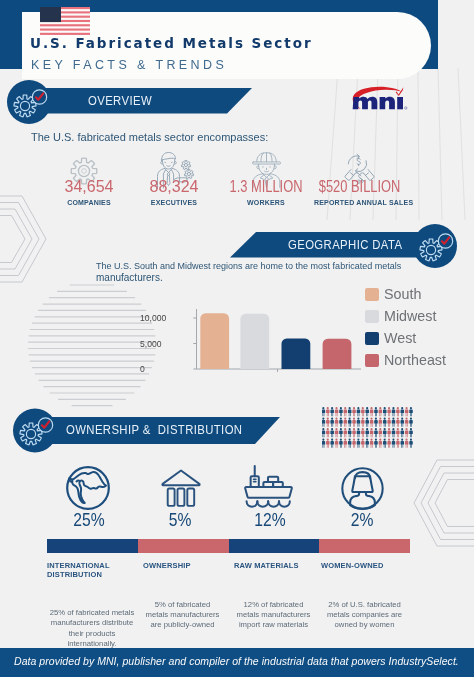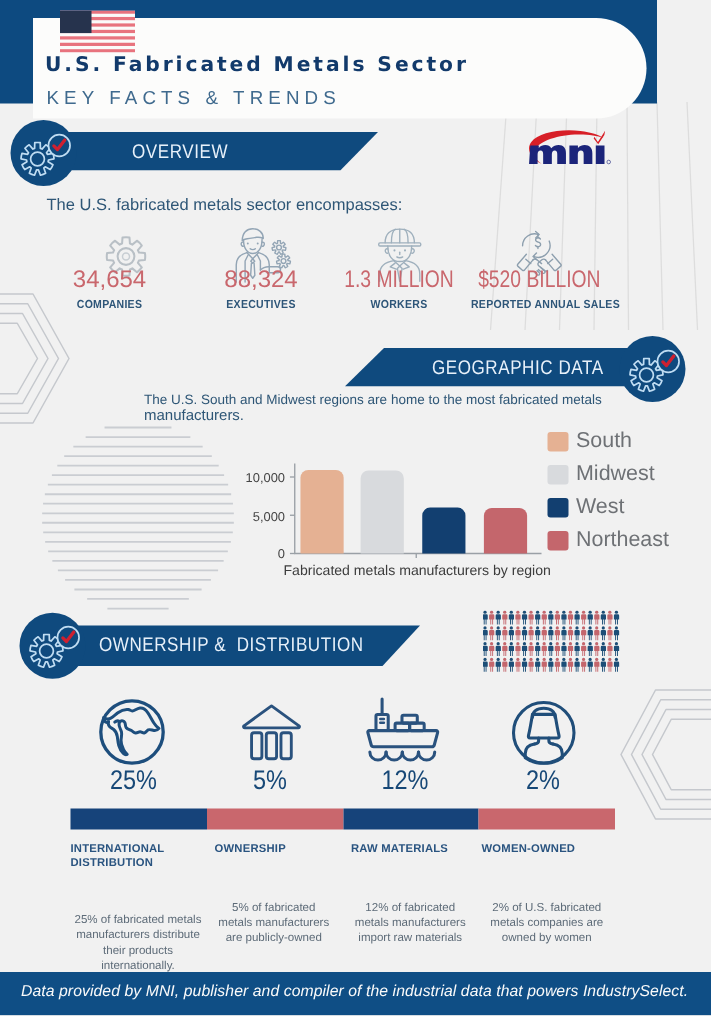--- a/index.html
+++ b/index.html
@@ -25,21 +25,21 @@
   
   .lead{font-size:11px;color:#2e5676;white-space:nowrap;line-height:13px;}
   .stat{text-align:center;}
   .stat-val{font-size:16px;color:#c9676d;white-space:nowrap;line-height:18px;}
   .stat-val.cond{transform:scaleX(.805);}
   .stat-lbl{font-size:7.8px;font-weight:bold;color:#2d5578;
             letter-spacing:.2px;white-space:nowrap;line-height:10px;transform:scaleX(.90);margin-top:2px;}
   .stat-lbl{transform:scaleX(.90);}
 
   
-  .ytxt{font-size:8.6px;color:#454545;text-align:right;white-space:nowrap;line-height:10px;}
+  .ytxt{font-size:8.6px;color:#454545;white-space:nowrap;line-height:10px;}
   .xlab{font-size:9.4px;color:#3c3c3c;white-space:nowrap;}
   .leg-row{display:flex;align-items:center;}
   .leg-sw{width:13.5px;height:13.5px;border-radius:2px;flex:0 0 auto;}
   .leg-txt{font-size:14.3px;color:#6e7175;white-space:nowrap;margin-left:5.5px;line-height:15px;}
 
   
   .pct{font-size:18px;color:#174877;text-align:center;white-space:nowrap;
         transform:scaleX(.87);transform-origin:center;line-height:21px;}
   .mt-title{font-size:7.5px;font-weight:bold;color:#2a5480;text-align:left;
             letter-spacing:.15px;line-height:8.6px;}
@@ -156,21 +156,21 @@
   </svg>
   <div class="abs bn-txt" style="left:88px;top:93px">OVERVIEW</div>
 
   <div class="abs lead" style="left:31px;top:131px">The U.S. fabricated metals sector encompasses:</div>
 
   <svg class="abs" style="left:66px;top:153px;width:36px;height:36px" viewBox="0 0 40 40">
     <path d="M 17.4 6.0 A 14.2 14.2 0 0 1 22.6 6.0 L 22.9 10.4 A 10.0 10.0 0 0 1 24.7 11.2 L 28.1 8.3 A 14.2 14.2 0 0 1 31.7 11.9 L 28.8 15.3 A 10.0 10.0 0 0 1 29.6 17.1 L 34.0 17.4 A 14.2 14.2 0 0 1 34.0 22.6 L 29.6 22.9 A 10.0 10.0 0 0 1 28.8 24.7 L 31.7 28.1 A 14.2 14.2 0 0 1 28.1 31.7 L 24.7 28.8 A 10.0 10.0 0 0 1 22.9 29.6 L 22.6 34.0 A 14.2 14.2 0 0 1 17.4 34.0 L 17.1 29.6 A 10.0 10.0 0 0 1 15.3 28.8 L 11.9 31.7 A 14.2 14.2 0 0 1 8.3 28.1 L 11.2 24.7 A 10.0 10.0 0 0 1 10.4 22.9 L 6.0 22.6 A 14.2 14.2 0 0 1 6.0 17.4 L 10.4 17.1 A 10.0 10.0 0 0 1 11.2 15.3 L 8.3 11.9 A 14.2 14.2 0 0 1 11.9 8.3 L 15.3 11.2 A 10.0 10.0 0 0 1 17.1 10.4 Z" fill="none" stroke="#b9c0c6" stroke-width="1.5" stroke-linejoin="round"></path>
     <circle cx="20" cy="20" r="6.2" fill="none" stroke="#b9c0c6" stroke-width="1.5"></circle>
     <circle cx="20" cy="20" r="2.6" fill="none" stroke="#c8ced3" stroke-width="1.1"></circle>
   </svg>
-  <div class="abs stat" style="left:23px;top:178px;width:100px">
+  <div class="abs stat" style="left:39px;top:178px;width:100px">
     <div class="stat-val">34,654</div>
     <div class="stat-lbl">COMPANIES</div>
   </div>
 
   <svg class="abs" style="left:152px;top:150px;width:44px;height:40px" viewBox="0 0 44 40">
     <g fill="none" stroke="#93a5b5" stroke-width="0.95" stroke-linecap="round" stroke-linejoin="round">
       <path d="M9.5 10.5 C9.5 5.2 12.5 2.5 16.5 2.5 C20.5 2.5 23.5 5.0 23.5 9.0 C22.2 8.3 20.5 8.0 19.0 8.2 C17.0 8.5 15.0 9.0 12.8 9.2 C11.5 9.3 10.3 10.0 9.5 10.5 Z"></path>
       <path d="M10.3 9.6 C10.3 15.3 12.7 19.0 16.5 19.0 C20.3 19.0 22.7 15.3 22.7 9.6"></path>
       <path d="M10.3 11.5 C9.3 11.2 8.7 11.8 8.8 12.8 C8.9 13.8 9.6 14.3 10.4 14.1"></path>
       <path d="M22.7 11.5 C23.7 11.2 24.3 11.8 24.2 12.8 C24.1 13.8 23.4 14.3 22.6 14.1"></path>
@@ -271,21 +271,20 @@
     <line x1="193.3" y1="318" x2="196.5" y2="318" stroke="#9aa0a6" stroke-width="0.9"></line>
     <line x1="277.5" y1="369" x2="277.5" y2="372" stroke="#9aa0a6" stroke-width="0.9"></line>
     <path d="M200.3 369 V318.5 a5.2 5.2 0 0 1 5.2 -5.2 h18.4 a5.2 5.2 0 0 1 5.2 5.2 V369 Z" fill="#e5b193"></path>
     <path d="M240.4 369 V318.9 a5.2 5.2 0 0 1 5.2 -5.2 h18.4 a5.2 5.2 0 0 1 5.2 5.2 V369 Z" fill="#d8dadd"></path>
     <path d="M281.5 369 V343.6 a5.2 5.2 0 0 1 5.2 -5.2 h18.4 a5.2 5.2 0 0 1 5.2 5.2 V369 Z" fill="#123f70"></path>
     <path d="M322.6 369 V343.9 a5.2 5.2 0 0 1 5.2 -5.2 h18.4 a5.2 5.2 0 0 1 5.2 5.2 V369 Z" fill="#c4666c"></path>
   </svg>
   <div class="abs ytxt" style="left:140px;top:313px;width:50px">10,000</div>
   <div class="abs ytxt" style="left:140px;top:338.5px;width:50px">5,000</div>
   <div class="abs ytxt" style="left:140px;top:364px;width:50px">0</div>
-  <div class="abs xlab" style="left:189px;top:374px">Fabricated metals manufacturers by region</div>
 
   <div class="abs leg-row" style="left:365px;top:287px">
     <div class="leg-sw" style="background:#e5b193"></div>
     <div class="leg-txt">South</div>
   </div>
   <div class="abs leg-row" style="left:365px;top:309px">
     <div class="leg-sw" style="background:#d8dadd"></div>
     <div class="leg-txt">Midwest</div>
   </div>
   <div class="abs leg-row" style="left:365px;top:331px">

